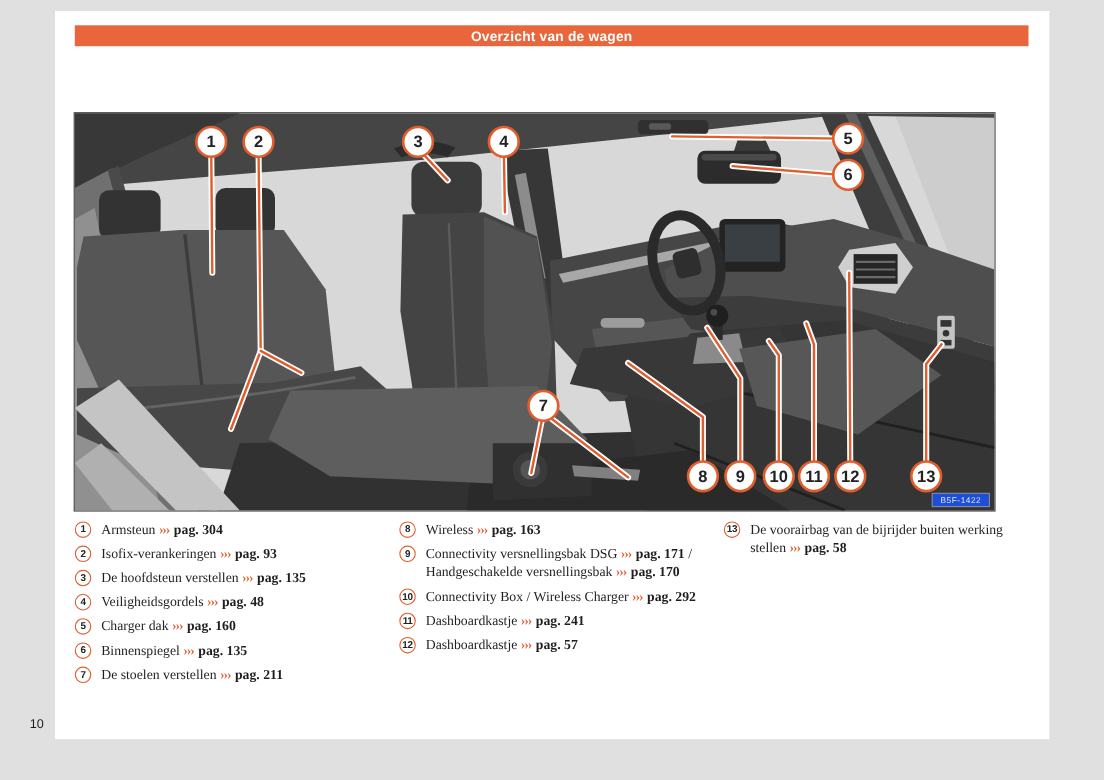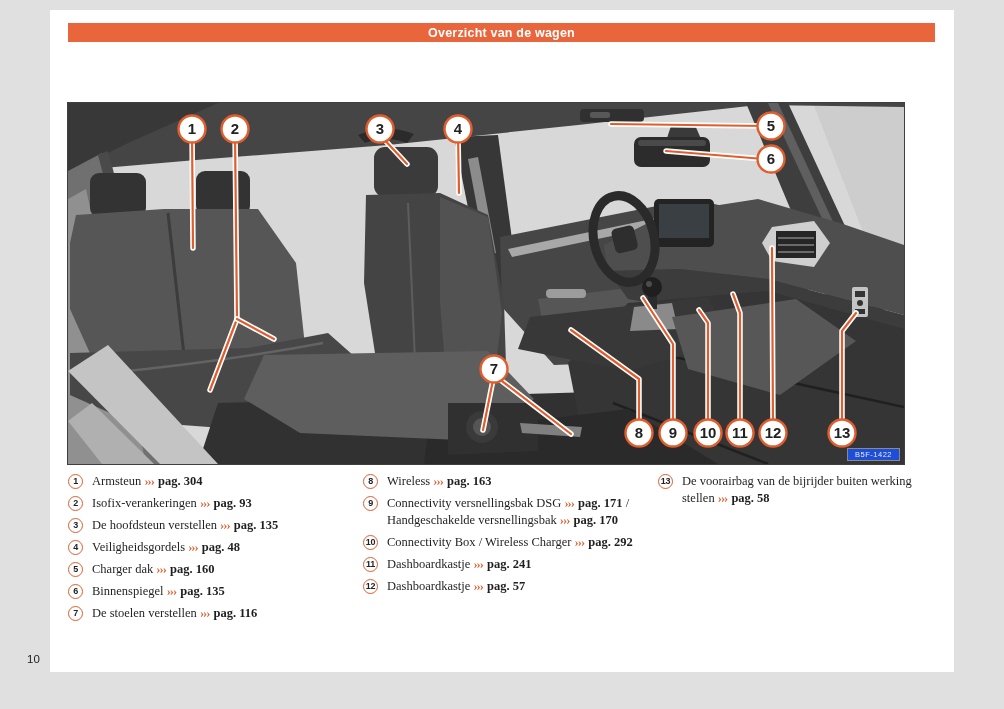--- a/index.html
+++ b/index.html
@@ -250,21 +250,21 @@
     <span class="ltext"><span class="seg text">Charger dak </span><span class="nowrap"><span class="seg arrow">›››</span><span class="seg ref"> pag. 160</span></span></span>
   </div>
 
   <div class="legend-item">
     <span class="lnum">6</span>
     <span class="ltext"><span class="seg text">Binnenspiegel </span><span class="nowrap"><span class="seg arrow">›››</span><span class="seg ref"> pag. 135</span></span></span>
   </div>
 
   <div class="legend-item">
     <span class="lnum">7</span>
-    <span class="ltext"><span class="seg text">De stoelen verstellen </span><span class="nowrap"><span class="seg arrow">›››</span><span class="seg ref"> pag. 116</span></span></span>
+    <span class="ltext"><span class="seg text">De stoelen verstellen </span><span class="nowrap"><span class="seg arrow">›››</span><span class="seg ref"> pag. 211</span></span></span>
   </div>
 </div>
     <div class="legend-col c1">
   <div class="legend-item">
     <span class="lnum">8</span>
     <span class="ltext"><span class="seg text">Wireless </span><span class="nowrap"><span class="seg arrow">›››</span><span class="seg ref"> pag. 163</span></span></span>
   </div>
 
   <div class="legend-item">
     <span class="lnum">9</span>

